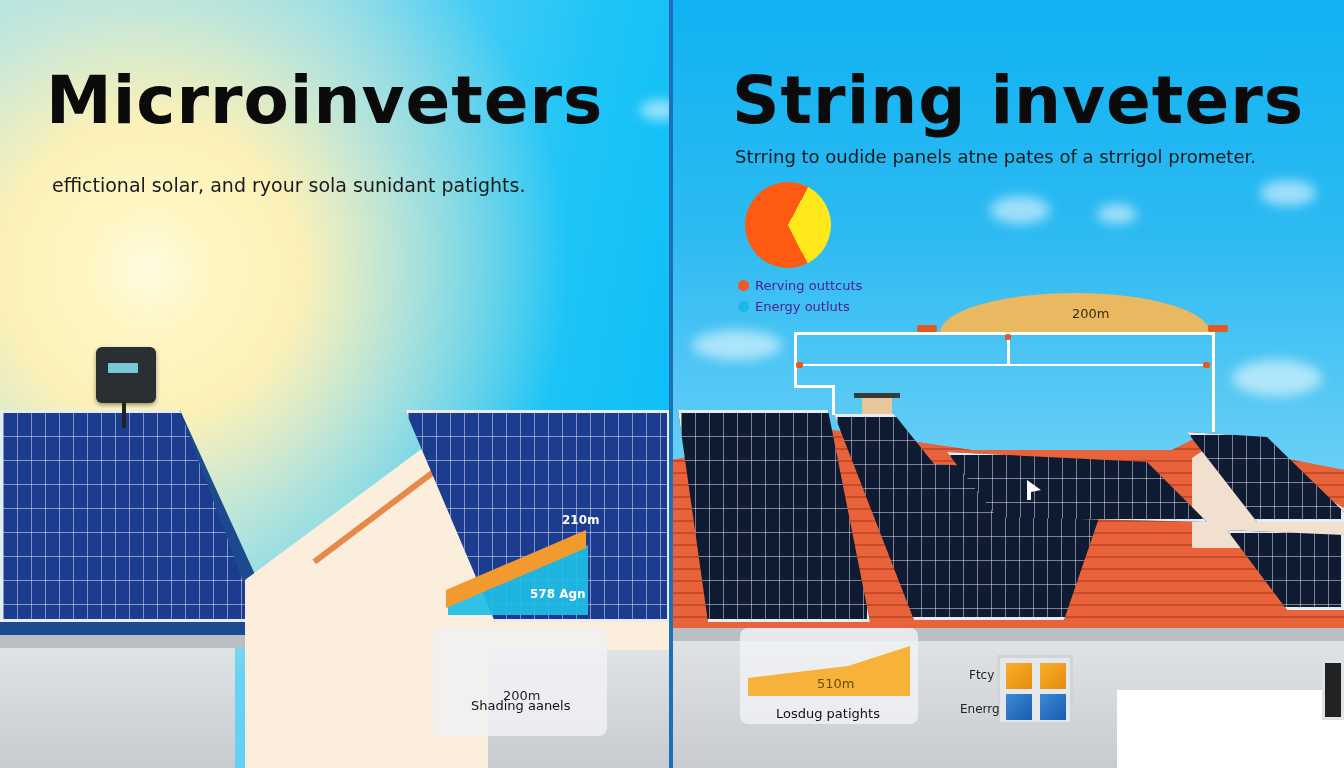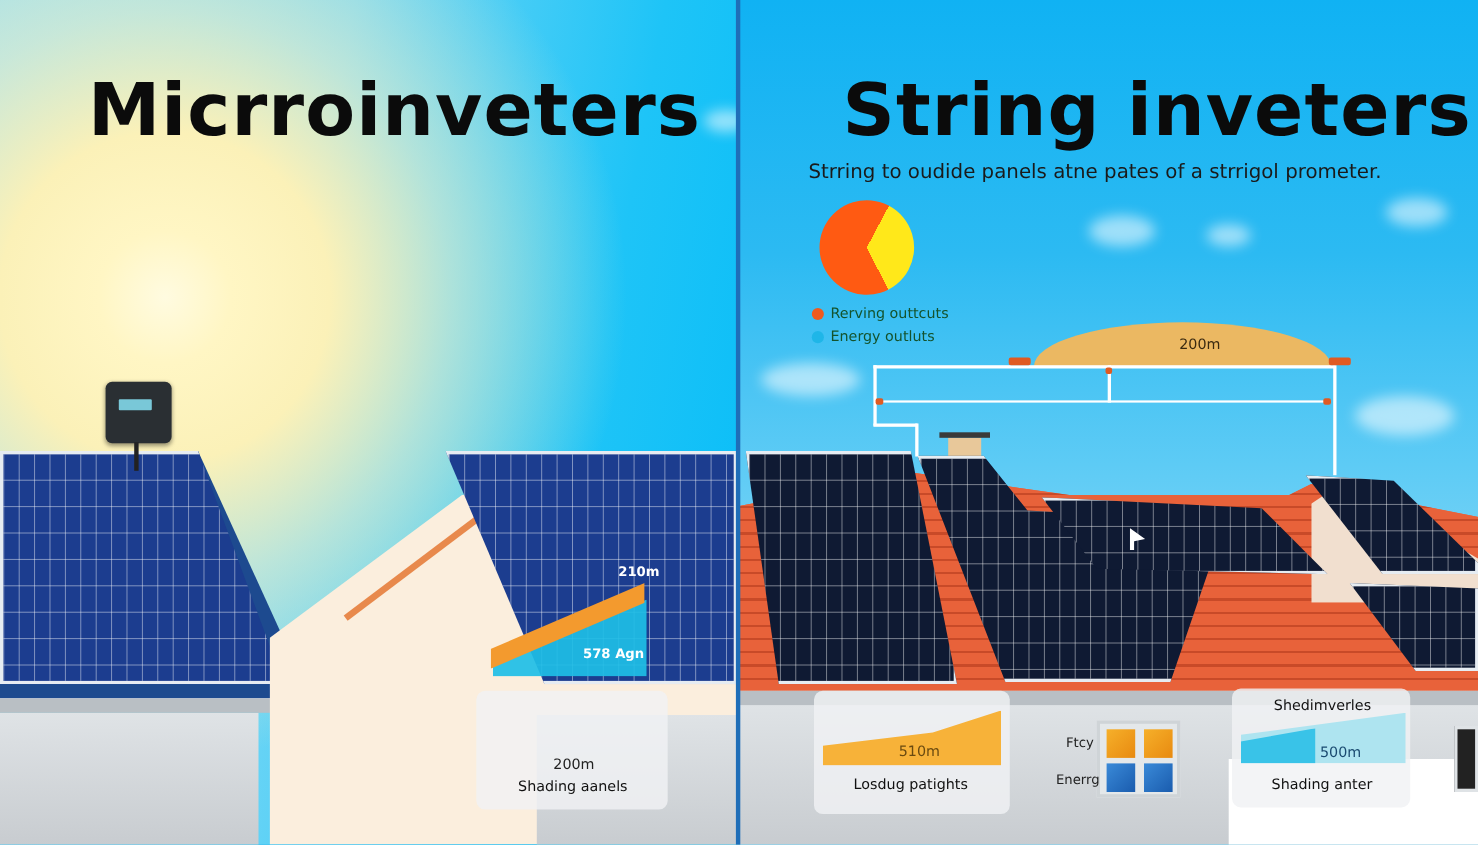--- a/index.html
+++ b/index.html
@@ -10,21 +10,21 @@
   .left { left: 0; width: 672px;
     background:
       radial-gradient(circle at 150px 270px, #fffbe0 0px, #fff6c4 60px, #fbf1b8 150px, rgba(240,240,200,0.6) 260px, rgba(150,220,245,0) 420px),
       linear-gradient(100deg, #8fdcf3 0%, #6fd5f5 40%, #1ec4f7 75%, #07bdf8 100%);
   }
   .right { left: 672px; width: 672px;
     background: linear-gradient(180deg, #10b2f3 0%, #2cbaf2 30%, #5dcbf5 55%, #88d8f6 75%, #a9e3f7 100%);
   }
   .divider { position: absolute; left: 669px; top: 0; width: 4px; height: 768px; background: #1f6eb8; z-index: 20; }
 
-  .title { position: absolute; font-weight: bold; color: #0b0b0b; font-size: 66px; letter-spacing: 1px; white-space: nowrap; margin-left: 34px; }
+  .title { position: absolute; font-weight: bold; color: #0b0b0b; font-size: 66px; letter-spacing: 1px; white-space: nowrap; }
   .subtitle { position: absolute; color: #1a1a1a; font-size: 19px; line-height: 28px; white-space: nowrap; }
 
   
   .cloud { position: absolute; background: rgba(255,255,255,0.55); border-radius: 50%; filter: blur(6px); }
 
   
   .panel {
     position: absolute;
     background-color: #142a66;
     background-image:
@@ -41,21 +41,21 @@
   .roof-tile {
     position: absolute;
     background-color: #e8623a;
     background-image: repeating-linear-gradient(0deg, #e8623a 0px, #e8623a 10px, #c84a28 10px, #c84a28 12px);
   }
   .gutter { position: absolute; background: #b9bfc4; border-top: 3px solid #e2e6e9; }
 
   
   .pie { position: absolute; left: 745px; top: 182px; width: 86px; height: 86px; border-radius: 50%;
     background: conic-gradient(#ffe81a 0deg 125deg, #ff5a12 125deg 360deg); transform: rotate(28deg); }
-  .legend { position: absolute; left: 738px; font-size: 13px; color: #14532d; display: flex; align-items: center; gap: 6px; }
+  .legend { position: absolute; left: 738px; font-size: 13px; color: #4c1d95; display: flex; align-items: center; gap: 6px; }
   .legend .dot { width: 11px; height: 11px; border-radius: 50%; display: inline-block; }
 
   
   .arc { position: absolute; left: 940px; top: 293px; width: 270px; height: 40px;
     background: #f4b75a; border-radius: 50% 50% 0 0 / 100% 100% 0 0; opacity: 0.95; }
   .arc-label { position: absolute; left: 1072px; top: 306px; font-size: 13px; color: #3a2a10; }
   .wire { position: absolute; background: #ffffff; }
   .clip { position: absolute; background: #e05a22; border-radius: 2px; }
 
   
@@ -100,24 +100,25 @@
 
   <div class="panel blue" style="left:405px;top:410px;width:265px;height:212px;clip-path:polygon(0 0,265px 0,265px 212px,90px 212px);"></div>
 
   <div class="cyan-tri" style="left:448px;top:545px;width:140px;height:70px;clip-path:polygon(0 58px,140px 0,140px 70px,0 70px);"></div>
   <div class="orange-band" style="left:446px;top:530px;width:142px;height:78px;clip-path:polygon(0 60px,140px 0,140px 18px,0 78px);"></div>
   <div class="overlay-text" style="left:562px;top:513px;">210m</div>
   <div class="overlay-text" style="left:530px;top:587px;">578 Agn</div>
 
   <div class="card" style="left:433px;top:628px;width:174px;height:108px;">
     <div class="card-value" style="left:70px;top:60px;">200m</div>
-    <div class="card-label" style="left:38px;top:80px;">Shading aanels</div>
+    <div class="card-label" style="left:38px;top:70px;">Shading aanels</div>
   </div>
 
   <div class="title" style="left:46px;top:62px;">Micrroinveters</div>
+  <div class="subtitle" style="left:52px;top:171px;">effictional solar, and ryour sola sunidant patights.</div>
 </div>
 
 <div class="half right">
   <div class="cloud" style="left:318px;top:196px;width:60px;height:28px;"></div>
   <div class="cloud" style="left:425px;top:204px;width:40px;height:20px;"></div>
   <div class="cloud" style="left:588px;top:180px;width:56px;height:26px;"></div>
   <div class="cloud" style="left:560px;top:360px;width:90px;height:36px;"></div>
   <div class="cloud" style="left:20px;top:330px;width:90px;height:30px;"></div>
 
   <div class="wall" style="left:0;top:640px;width:672px;height:128px;"></div>
@@ -157,33 +158,26 @@
     <div class="window-pane" style="left:6px;top:5px;background:linear-gradient(135deg,#f6b02a,#e88a10);"></div>
     <div class="window-pane" style="left:40px;top:5px;background:linear-gradient(135deg,#f6b02a,#e88a10);"></div>
     <div class="window-pane" style="left:6px;top:36px;background:linear-gradient(135deg,#3a8ad8,#1a5cae);"></div>
     <div class="window-pane" style="left:40px;top:36px;background:linear-gradient(135deg,#3a8ad8,#1a5cae);"></div>
   </div>
   <div class="side-label" style="left:297px;top:668px;">Ftcy</div>
   <div class="side-label" style="left:288px;top:702px;">Enerrg</div>
 
   <div style="position:absolute;left:650px;top:660px;width:22px;height:60px;background:#222;border:3px solid #dfe3e6;"></div>
 
-  <div class="card" style="left:68px;top:628px;width:178px;height:112px;">
+  <div class="card" style="left:68px;top:628px;width:178px;height:96px;">
     <div style="position:absolute;left:8px;top:18px;width:162px;height:50px;background:#f7b239;clip-path:polygon(0 32px,100px 20px,162px 0,162px 50px,0 50px);"></div>
     <div class="card-value" style="left:77px;top:48px;color:#6a4a10;">510m</div>
     <div class="card-label" style="left:36px;top:78px;">Losdug patights</div>
   </div>
 
-  <div class="card" style="left:448px;top:626px;width:162px;height:108px;">
-    <div class="card-label" style="left:38px;top:8px;">Shedimverles</div>
-    <div style="position:absolute;left:8px;top:22px;width:150px;height:46px;background:#aee4f0;clip-path:polygon(0 20px,150px 0,150px 46px,0 46px);"></div>
-    <div style="position:absolute;left:8px;top:36px;width:68px;height:32px;background:#39c3e8;clip-path:polygon(0 12px,68px 0,68px 32px,0 32px);"></div>
-    <div class="card-value" style="left:80px;top:51px;color:#1a4a70;">500m</div>
-    <div class="card-label" style="left:36px;top:80px;">Shading anter</div>
-  </div>
 
   <div class="title" style="left:60px;top:62px;">String inveters</div>
   <div class="subtitle" style="left:63px;top:143px;font-size:18px;">Strring to oudide panels atne pates of a strrigol prometer.</div>
 </div>
 
 <div class="pie"></div>
 <div class="legend" style="top:278px;">
   <span class="dot" style="background:#f05a1e;"></span>
   <span>Rerving outtcuts</span>
 </div>

